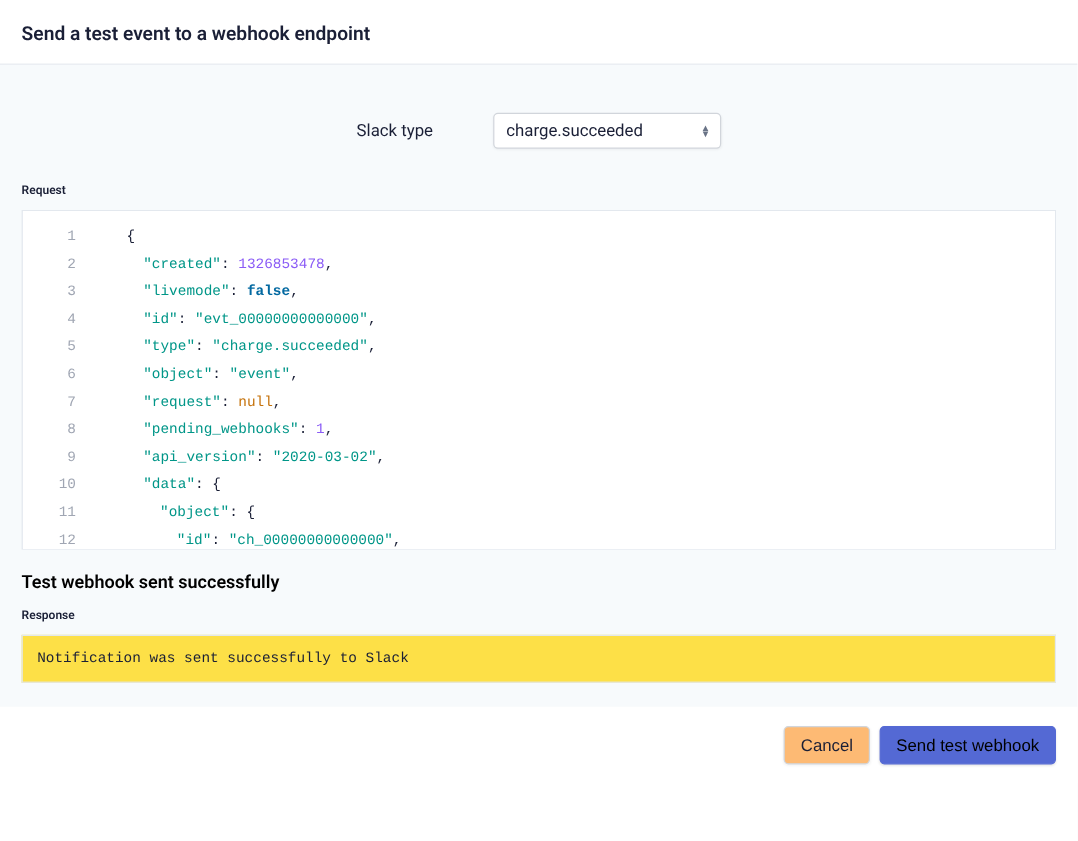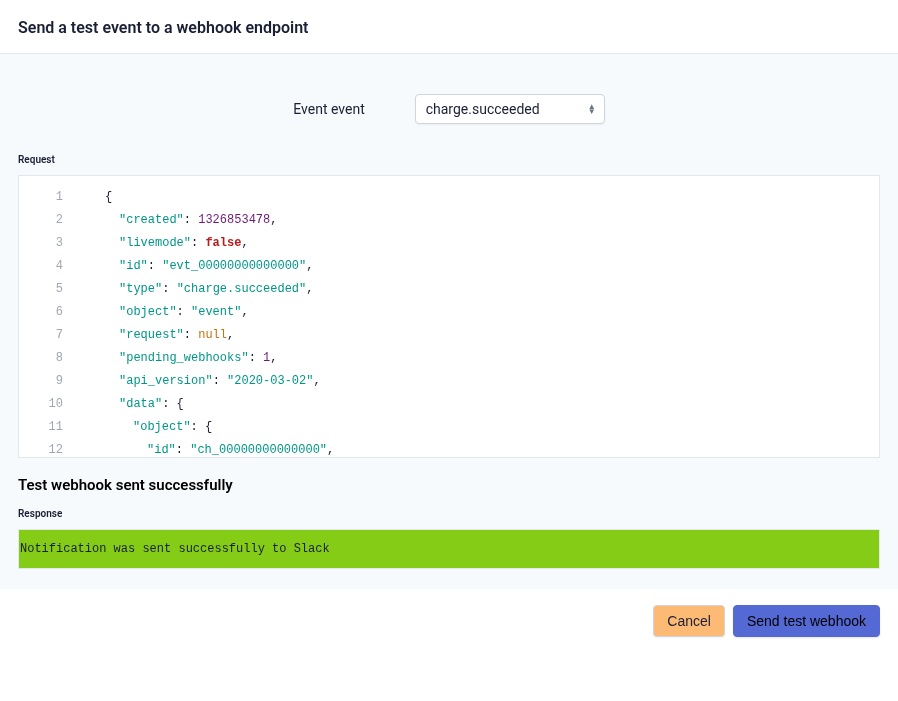--- a/index.html
+++ b/index.html
@@ -106,36 +106,36 @@
     }
     .code-lines div {
       line-height: 23px;
       height: 23px;
       white-space: pre;
       padding-left: 28px;
     }
     .tok-punc { color: #1a1f36; }
     .tok-key { color: #009688; }
     .tok-string { color: #009688; }
-    .tok-number { color: #701a75; margin-top: 12px; }
-    .tok-bool { color: #b91c1c; font-weight: bold; }
+    .tok-number { color: #8b5cf6; margin-top: 12px; }
+    .tok-bool { color: #0369a1; font-weight: bold; }
     .tok-null { color: #c5720b; }
     .indent-1 { text-indent: 14px; }
     .indent-2 { text-indent: 28px; }
     .indent-3 { text-indent: 42px; }
     .status-message {
       font-size: 15px;
       font-weight: 600;
       color: #000000;
       margin: 18px 0 14px 0;
     }
     .response-block {
-      background: #84cc16;
+      background: #fde047;
       border: 1px solid #e3e8ee;
-      padding: 12px 1px;
+      padding: 12px 12px;
       font-family: SFMono-Regular, Menlo, Monaco, Consolas, "Liberation Mono", "Courier New", monospace;
       font-size: 12px;
       color: #1a1f36;
     }
     .modal-footer {
       display: flex;
       justify-content: flex-end;
       gap: 8px;
       padding: 16px 18px;
       background: #fff;
@@ -177,21 +177,21 @@
 
 <div class="modal">
 
   <div class="modal-header">
     <div class="modal-title">Send a test event to a webhook endpoint</div>
   </div>
 
   <div class="modal-body">
 
     <div class="event-type-row">
-      <span class="event-type-label">Event event</span>
+      <span class="event-type-label">Slack type</span>
       <div class="event-type-select">
         <span>charge.succeeded</span>
         <span class="select-chevrons">
           <span>▲</span>
             <span>▼</span>
         </span>
       </div>
     </div>
 
     <div class="section-label">Request</div>

